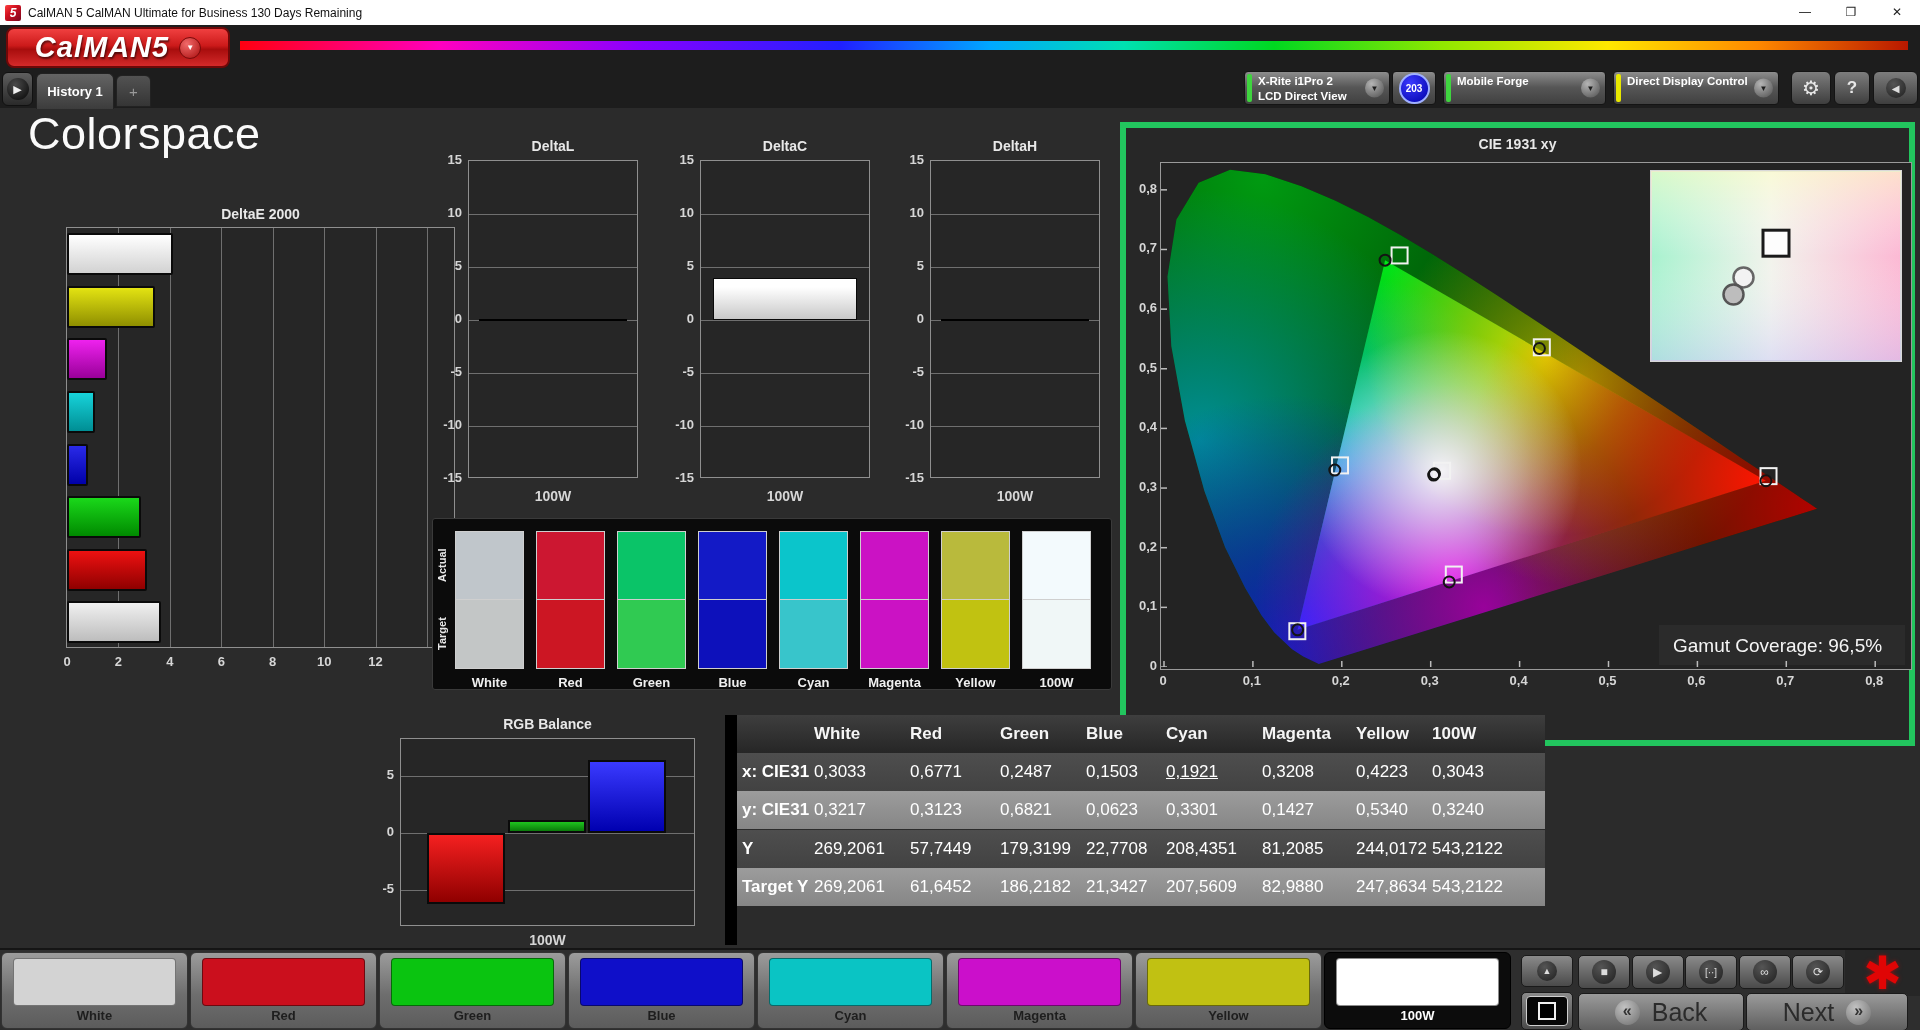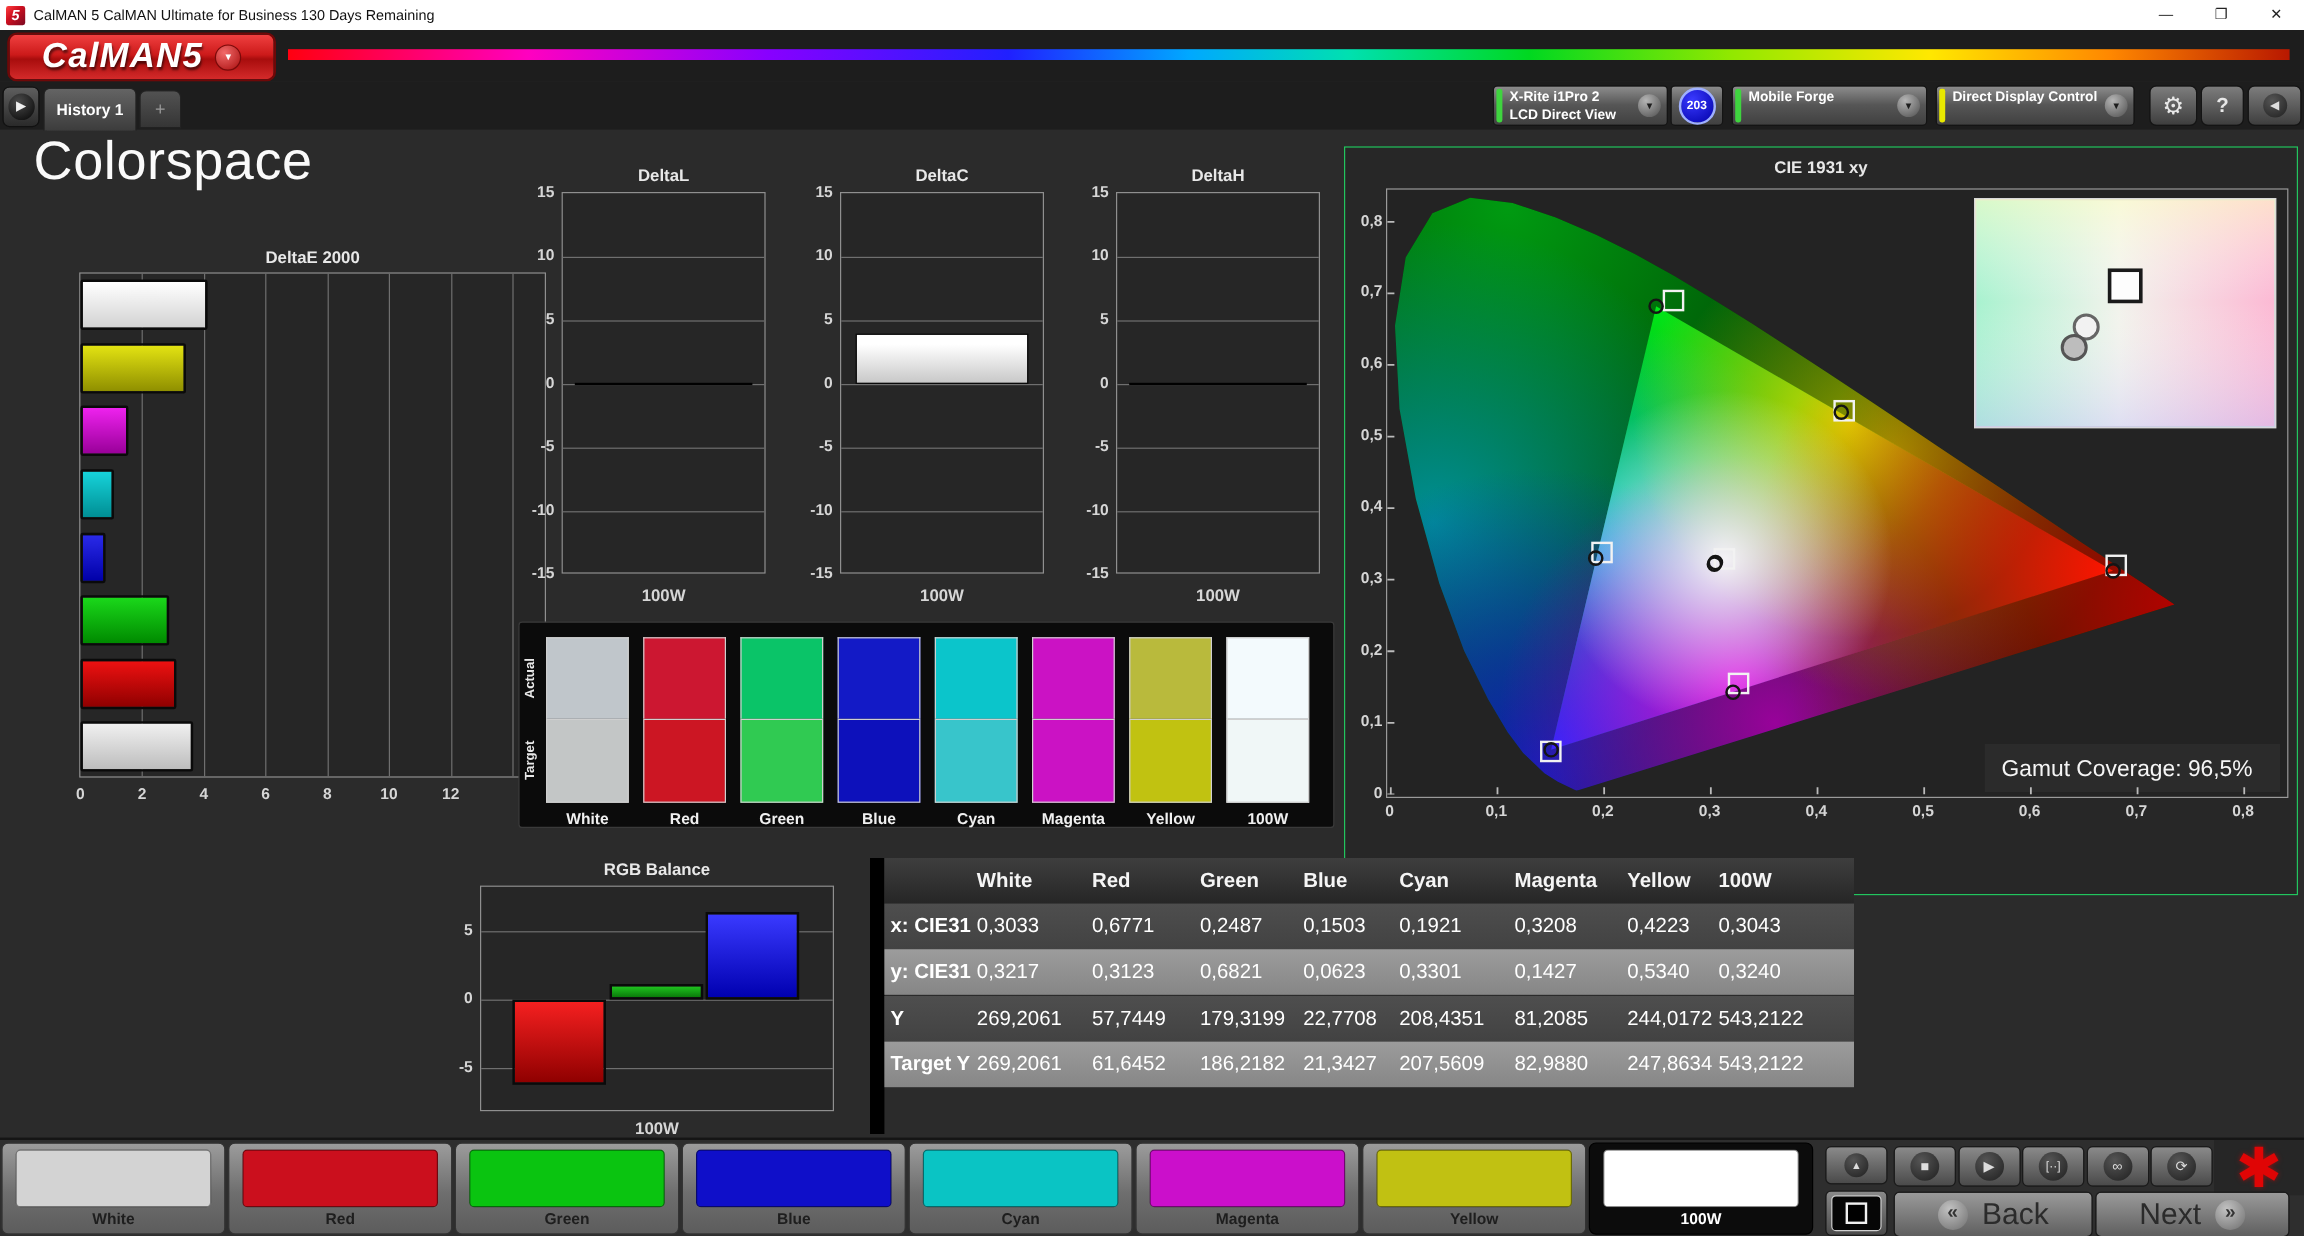--- a/index.html
+++ b/index.html
@@ -73,21 +73,21 @@
   
   .swatch-panel{position:absolute;left:432px;top:518px;width:680px;height:172px;background:#0b0b0b;
     border:1px solid #3a3a3a;border-radius:3px;box-sizing:border-box;}
   .swatch-rowlabel{position:absolute;left:3px;width:16px;color:#e8e8e8;font-size:11px;font-weight:bold;
     writing-mode:vertical-rl;transform:rotate(180deg);text-align:center;}
   .swatch-col{position:absolute;top:12px;width:69px;}
   .swatch-block{position:absolute;left:0;width:69px;box-sizing:border-box;border:1px solid #cfcfcf;}
   .swatch-label{position:absolute;left:-8px;width:85px;text-align:center;font-size:13px;font-weight:bold;color:#f0f0f0;}
   
   .cie-panel{position:absolute;left:1120px;top:122px;width:795px;height:624px;background:#272727;
-    border:1px solid #22c55e;box-sizing:border-box;}
+    border:6px solid #22c55e;box-sizing:border-box;}
   .cie-title{position:absolute;left:0;top:8px;width:100%;text-align:center;font-size:14px;font-weight:bold;color:#e8e8e8;}
   .cie-plot{position:absolute;left:34px;top:34px;width:750px;height:506px;background:#232323;border:1px solid #9a9a9a;}
   
   .data-table{position:absolute;left:725px;top:715px;width:820px;height:230px;}
   .dt-gutter{position:absolute;left:0;top:0;width:12px;height:100%;background:#000;}
   .dt-row{position:absolute;left:12px;width:808px;height:38px;display:flex;align-items:center;}
   .dt-cell{font-size:17px;color:#fff;padding-left:5px;box-sizing:border-box;white-space:nowrap;overflow:hidden;}
   .dt-head{font-weight:bold;color:#f5f5f5;}
   .dt-label{font-weight:bold;}
   
@@ -508,21 +508,21 @@
         <div class="dt-cell dt-head" style="width: 94px; flex: 0 0 94px;">Magenta</div>
         <div class="dt-cell dt-head" style="width: 76px; flex: 0 0 76px;">Yellow</div>
         <div class="dt-cell dt-head" style="width: 118px; flex: 0 0 118px;">100W</div>
       </div>
       <div class="dt-row" style="top: 38px; background: linear-gradient(rgb(78, 78, 78), rgb(66, 66, 66));">
         <div class="dt-cell dt-label" style="width: 72px; flex: 0 0 72px;">x: CIE31</div>
         <div class="dt-cell" style="width: 96px; flex: 0 0 96px;">0,3033</div>
         <div class="dt-cell" style="width: 90px; flex: 0 0 90px;">0,6771</div>
         <div class="dt-cell" style="width: 86px; flex: 0 0 86px;">0,2487</div>
         <div class="dt-cell" style="width: 80px; flex: 0 0 80px;">0,1503</div>
-        <div class="dt-cell" style="width: 96px; flex: 0 0 96px;">0,1921</div>
+        <div class="dt-cell" style="width: 96px; flex: 0 0 96px; text-decoration: underline;">0,1921</div>
         <div class="dt-cell" style="width: 94px; flex: 0 0 94px;">0,3208</div>
         <div class="dt-cell" style="width: 76px; flex: 0 0 76px;">0,4223</div>
         <div class="dt-cell" style="width: 118px; flex: 0 0 118px;">0,3043</div>
       </div>
       <div class="dt-row" style="top: 76.4px; background: linear-gradient(rgb(156, 156, 156), rgb(134, 134, 134));">
         <div class="dt-cell dt-label" style="width: 72px; flex: 0 0 72px;">y: CIE31</div>
         <div class="dt-cell" style="width: 96px; flex: 0 0 96px;">0,3217</div>
         <div class="dt-cell" style="width: 90px; flex: 0 0 90px;">0,3123</div>
         <div class="dt-cell" style="width: 86px; flex: 0 0 86px;">0,6821</div>
         <div class="dt-cell" style="width: 80px; flex: 0 0 80px;">0,0623</div>

